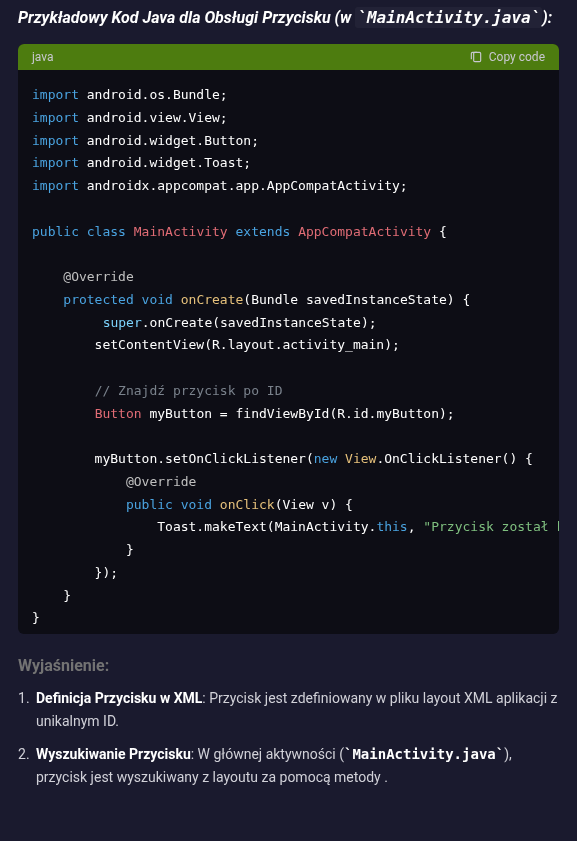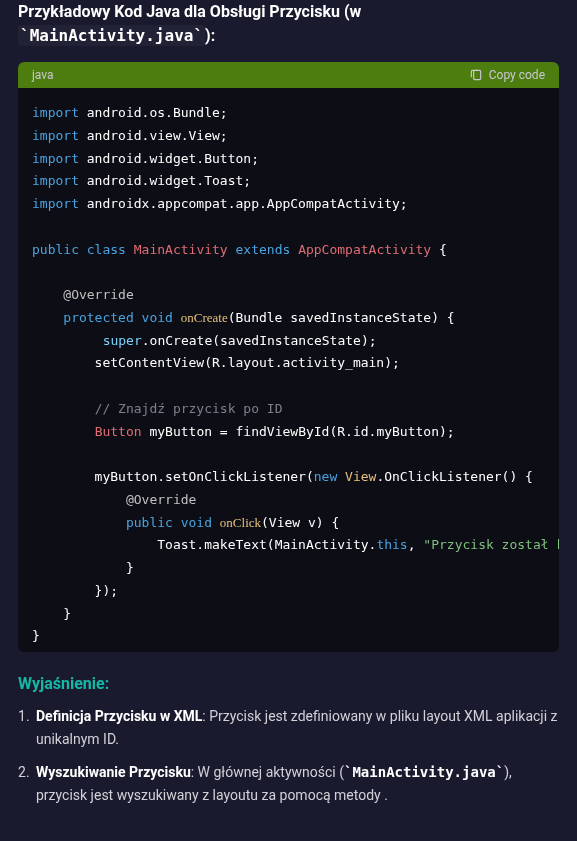--- a/index.html
+++ b/index.html
@@ -12,20 +12,22 @@
     overflow: hidden;
     padding: 0;
   }
   .container { padding: 0 18px 18px 18px; }
   h3.title {
     font-size: 16px;
     font-weight: 700;
     color: #fff;
     line-height: 1.5;
     margin-bottom: 14px;
+    padding-top: 6px;
+    font-style: italic;
   }
   code.inline {
     font-family: "Consolas", "Monaco", monospace;
     background: rgba(255,255,255,0.04);
     padding: 1px 2px;
     border-radius: 3px;
   }
   .code-block {
     background: #0d0d15;
     border-radius: 6px;
@@ -60,31 +62,31 @@
     color: #fff;
     scrollbar-width: thin;
     scrollbar-color: #555 #0d0d15;
   }
   .code-body::-webkit-scrollbar { height: 8px; }
   .code-body::-webkit-scrollbar-track { background: #0d0d15; }
   .code-body::-webkit-scrollbar-thumb { background: #555; border-radius: 4px; }
   .tok-kw { color: #4aa3e0; }      
   .tok-type { color: #e06c75; }    
   .tok-type2 { color: #e06c75; }   
-  .tok-fn { color: #e5c07b; font-family: Liberation Serif, serif; }      
+  .tok-fn { color: #e5c07b; }      
   .tok-super { color: #7dd3fc; margin-left: 8px; }
   .tok-this { color: #4aa3e0; }
   .tok-annot { color: #c0c0c0; }   
   .tok-comment { color: #7a828c; }
   .tok-string { color: #7fbf7f; }
   .tok-view { color: #e5c07b; }
   h3.subheading {
     font-size: 16px;
     font-weight: 700;
-    color: #14b8a6;
+    color: #737373;
     margin-bottom: 12px;
   }
   ol.explain {
     padding-left: 6px;
     list-style-position: outside;
     margin-left: -6px;
   }
   ol.explain li {
     font-size: 14px;
     line-height: 1.65;

